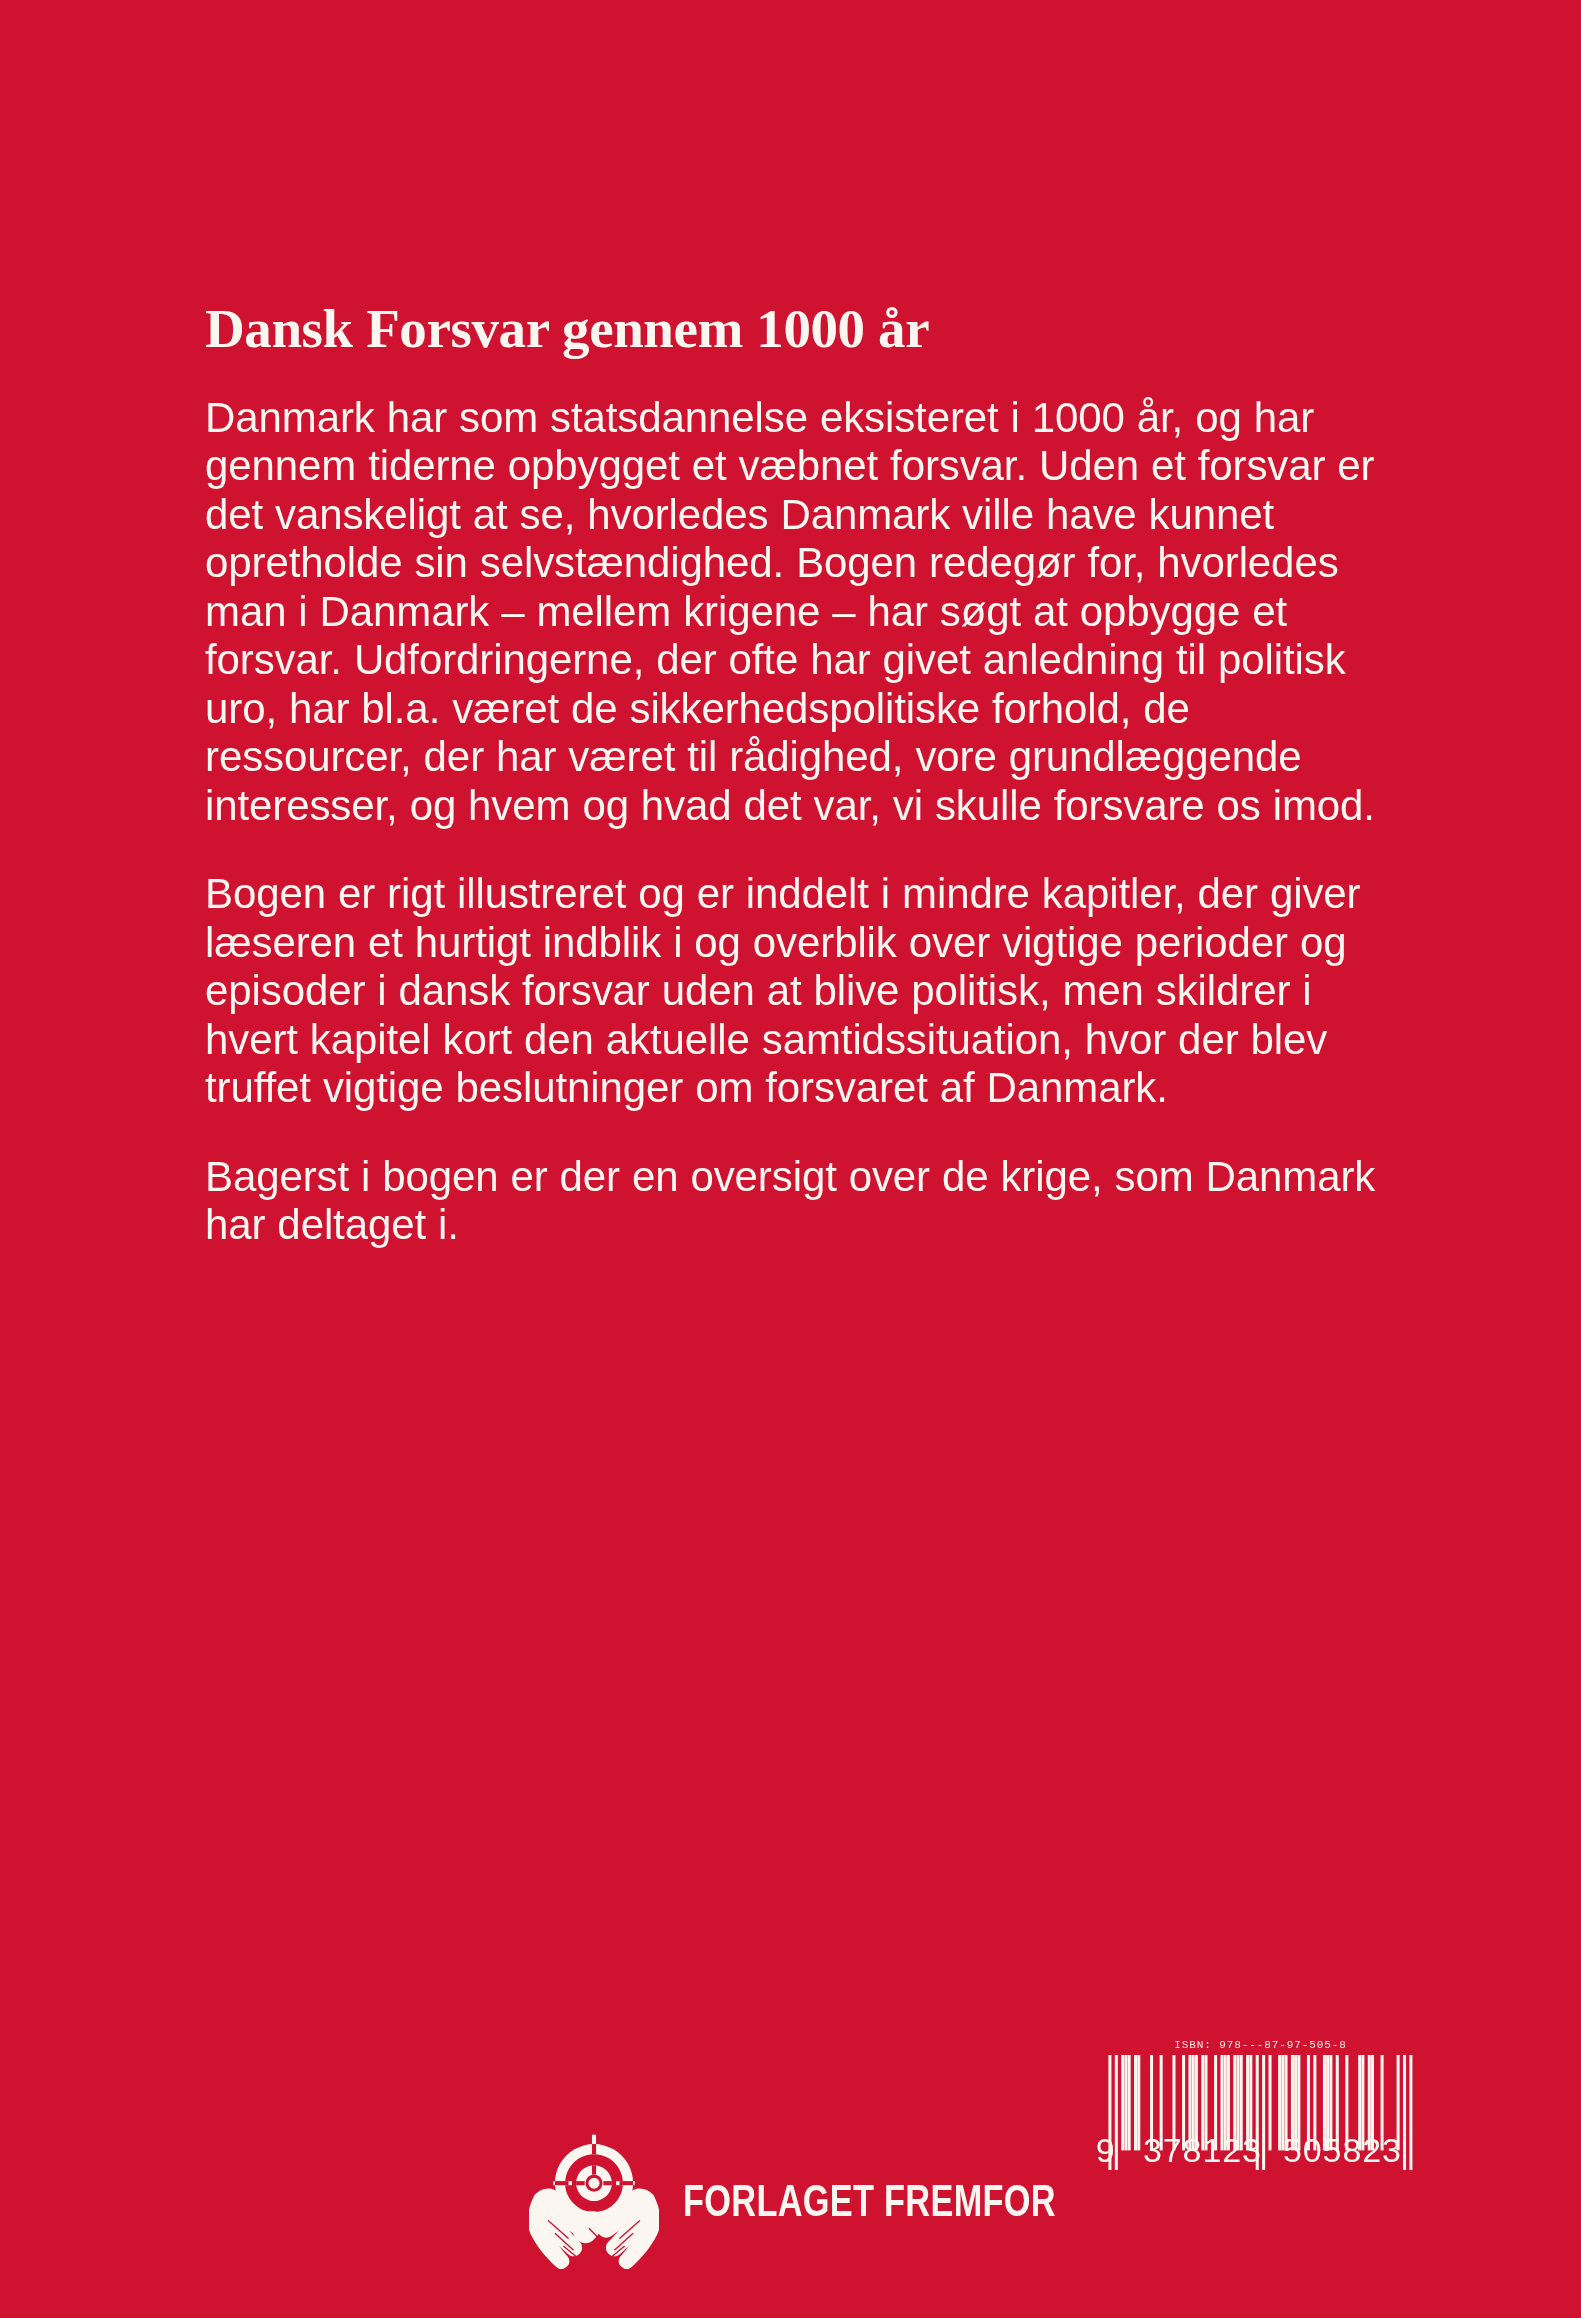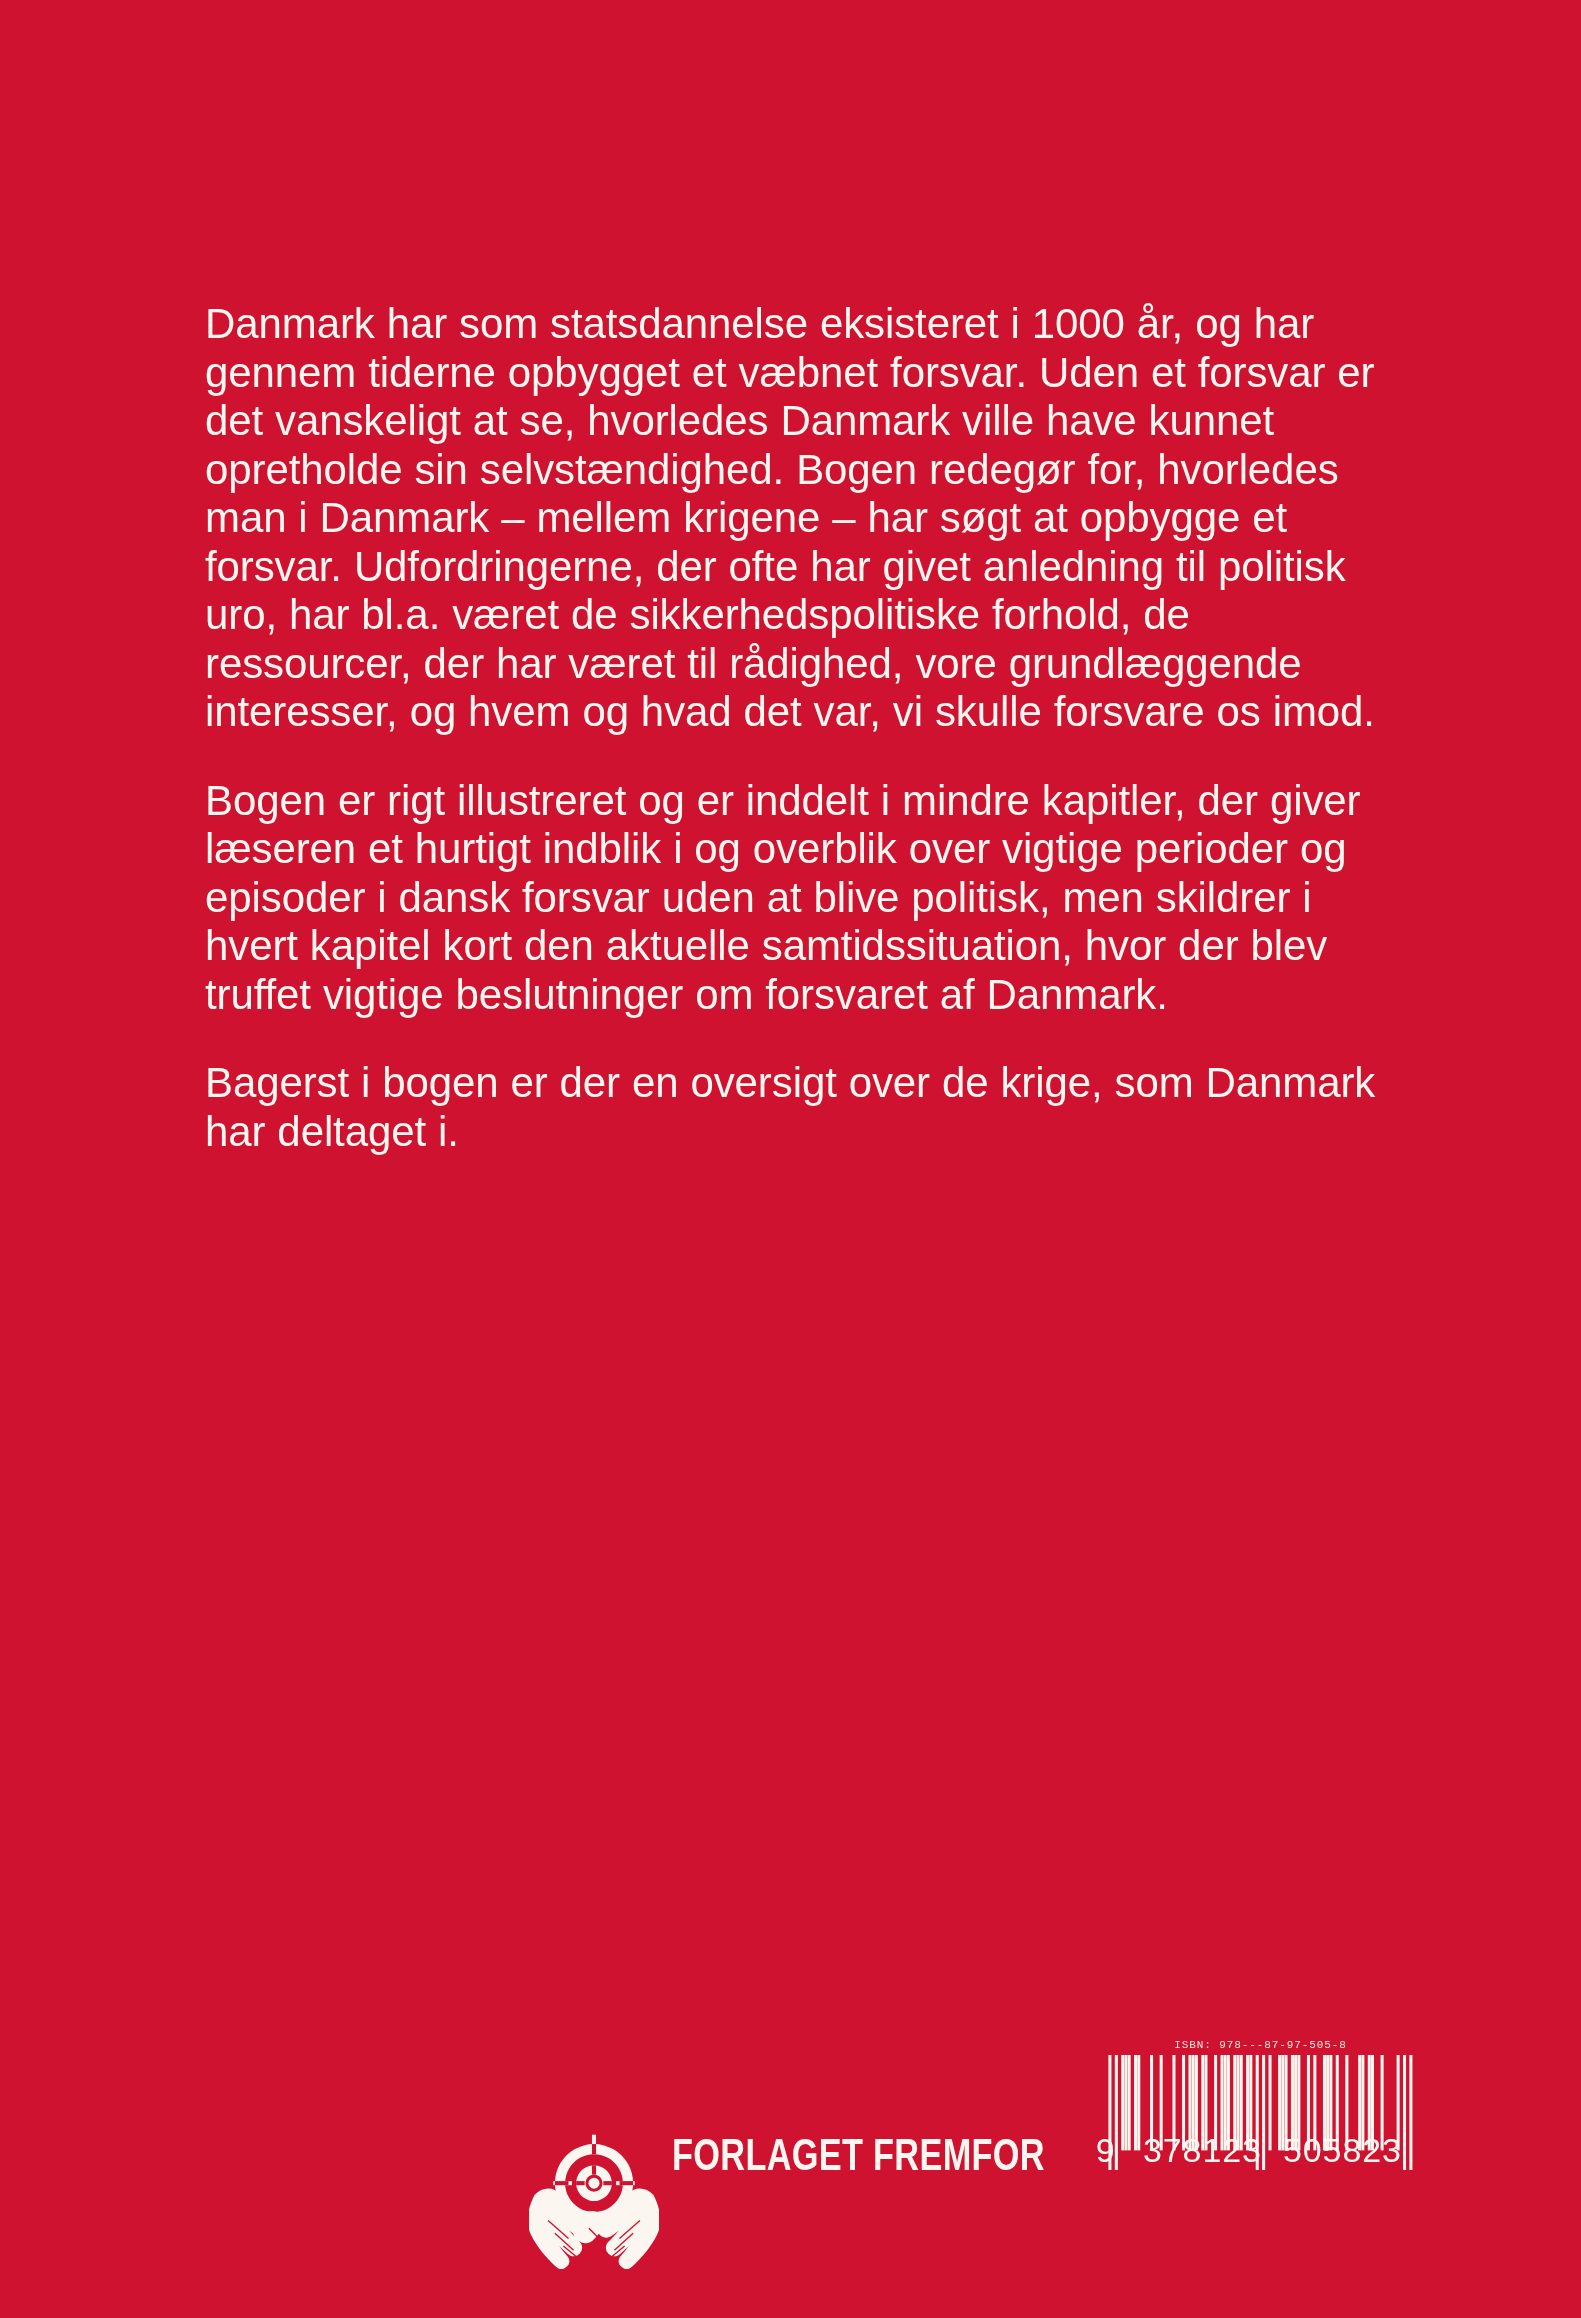--- a/index.html
+++ b/index.html
@@ -50,21 +50,22 @@
     word-spacing: 0.4px;
   }
   .para:last-child { margin-bottom: 0; margin-top: 28px; }
 
   
   .publisher {
     position: absolute;
     left: 529px;
     top: 2133px;
     display: flex;
-    gap: 13px;
+    align-items: center;
+    gap: 24px;
   }
   .publisher-mark {
     width: 130px;
     height: 136px;
     display: block;
   }
   .publisher-name {
     font-family: "Liberation Sans", sans-serif;
     font-weight: bold;
     font-size: 44px;
@@ -113,20 +114,21 @@
   .bc-left   { left: 1.7px;   bottom: 3.4px; }
   .bc-mid    { left: 49px;  bottom: 3.4px; }
   .bc-right  { left: 189px; bottom: 3.4px; }
 </style>
 </head>
 <body>
 
 <div id="cover">
 
   <div class="text-block">
+    <h1 class="book-title">Dansk Forsvar gennem 1000 år</h1>
 
     <p class="para">Danmark har som statsdannelse eksisteret i 1000 år, og har gennem tiderne opbygget et væbnet forsvar. Uden et forsvar er det vanskeligt at se, hvorledes Danmark ville have kunnet opretholde sin selvstændighed.   Bogen redegør for, hvorledes man i Danmark – mellem krigene – har søgt at opbygge et forsvar. Udfordringerne, der ofte har givet anledning til politisk uro, har bl.a. været de sikkerhedspolitiske forhold, de ressourcer, der har været til rådighed, vore grundlæggende interesser, og hvem og hvad det var, vi skulle forsvare os imod.</p>
 
 
     <p class="para">Bogen er rigt illustreret og er inddelt i mindre kapitler, der giver læseren et hurtigt indblik i og overblik over vigtige perioder og episoder i dansk forsvar uden at blive politisk, men skildrer i hvert kapitel kort den aktuelle samtidssituation, hvor der blev truffet vigtige beslutninger om forsvaret af Danmark.</p>
 
     <p class="para">Bagerst i bogen er der en oversigt over de krige, som Danmark har deltaget i.</p>
   </div>
 
   <div class="publisher">

